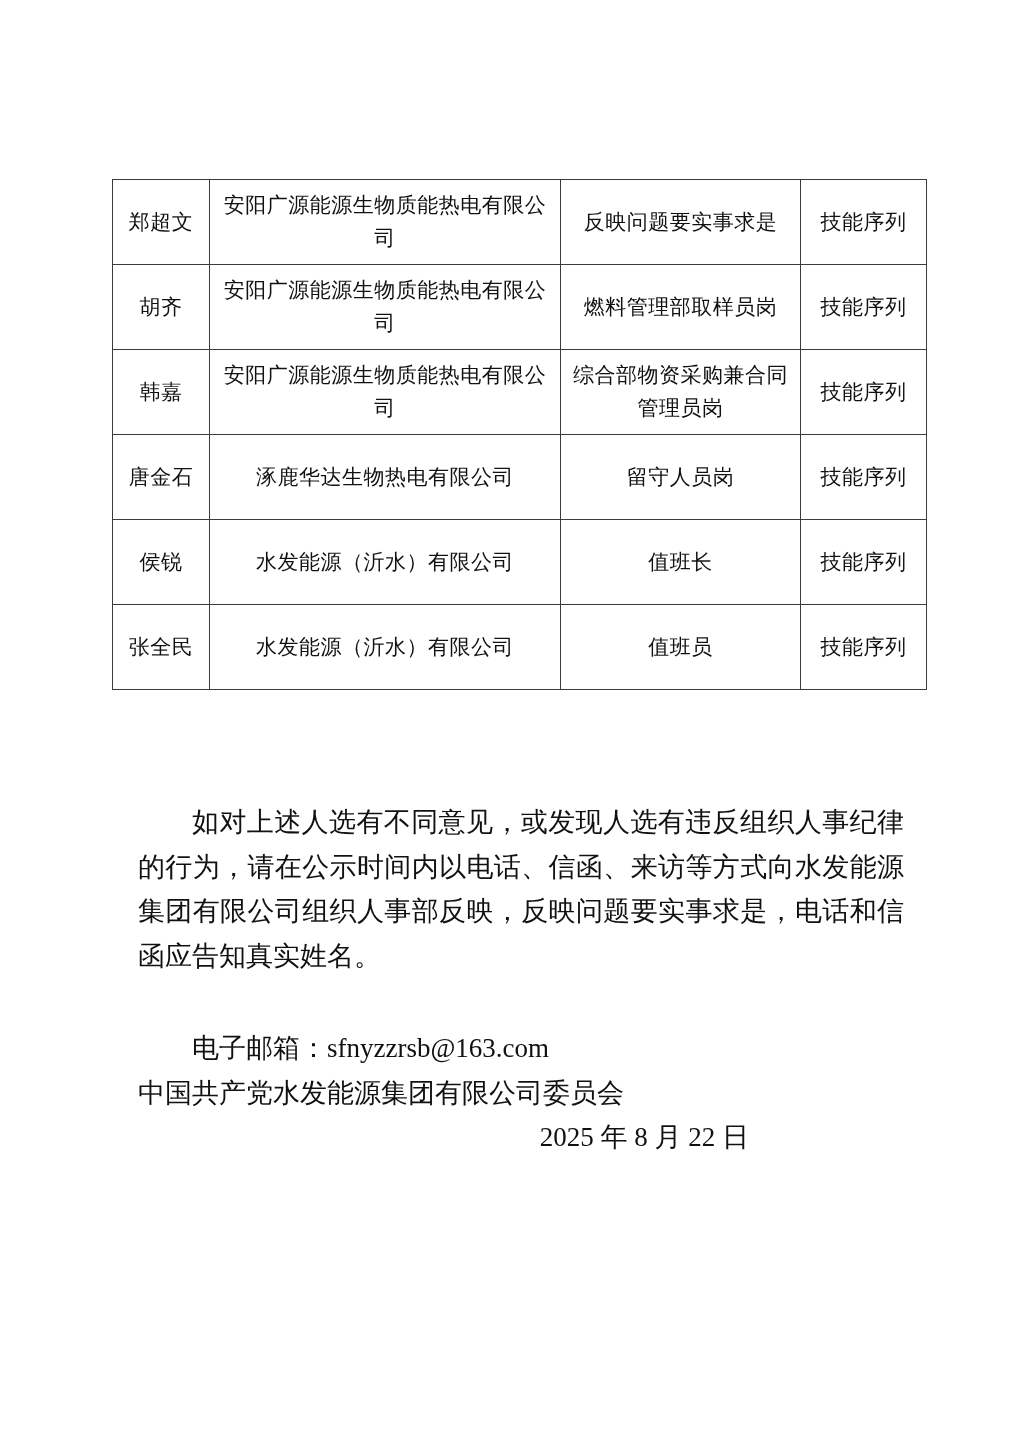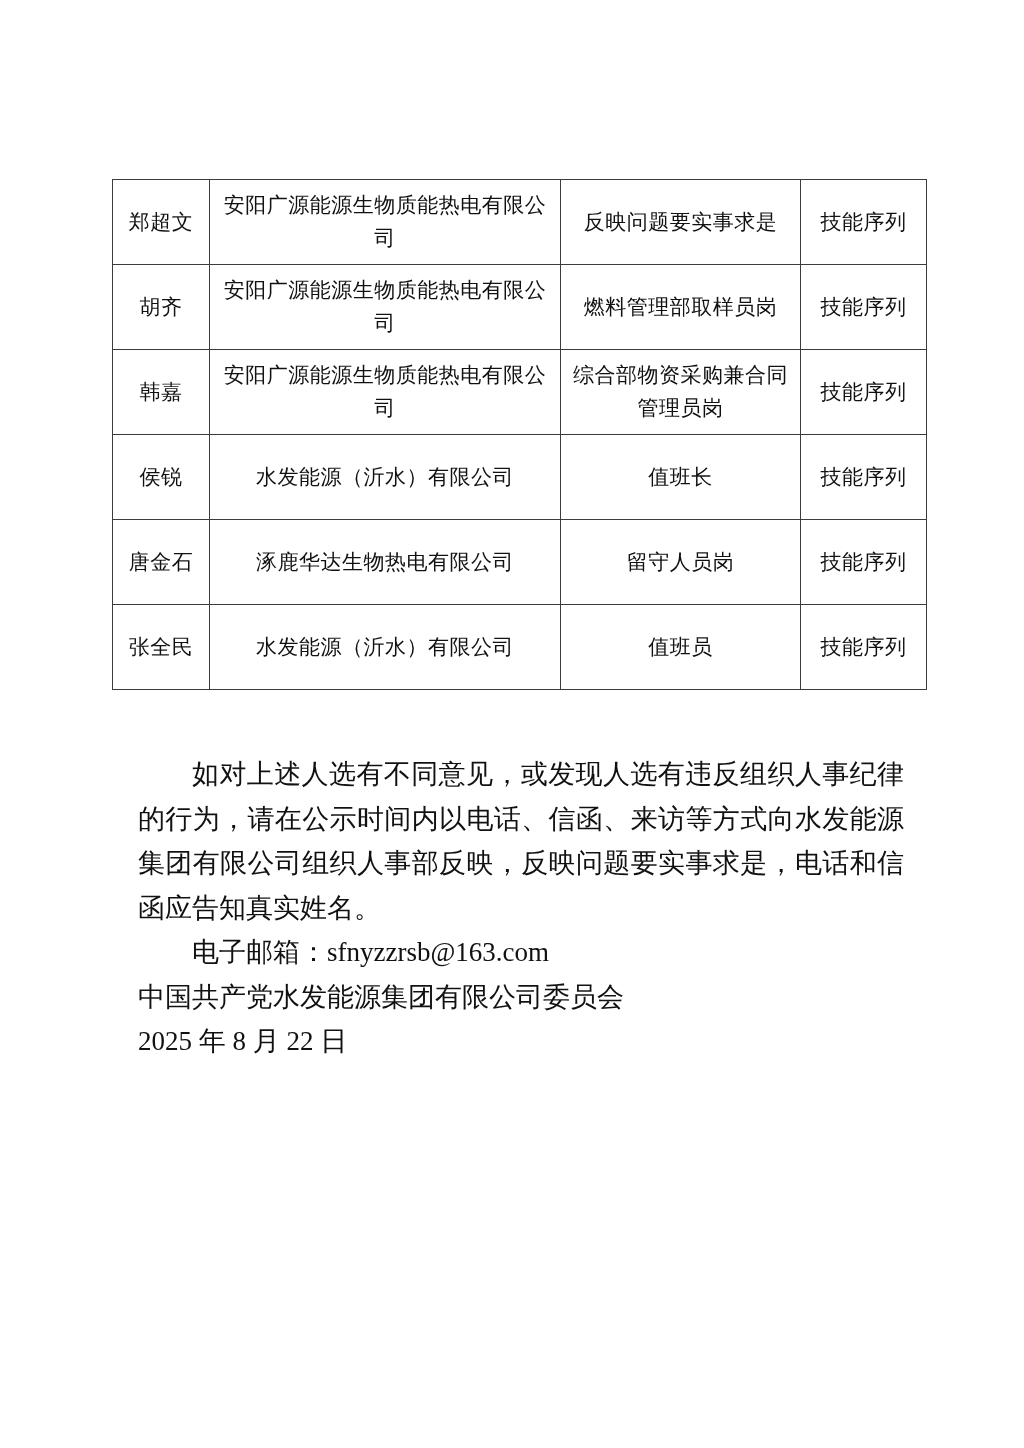--- a/index.html
+++ b/index.html
@@ -49,27 +49,28 @@
     font-size: 27px;
     line-height: 44.5px;
     text-align: justify;
   }
   .body-text p {
     margin: 0;
     padding: 0;
   }
   .body-text p.indent {
     text-indent: 2em;
+    margin-top: 48px;
   }
   .body-text p.signature {
     padding-right: 36px;
     text-indent: 0;
   }
   .body-text p.sign-date {
-    text-align: left;
+    text-align: right;
     padding-right: 155px;
     text-indent: 0;
   }
   
   .page-number {
     position: absolute;
     left: 124px;
     top: 1340px;
     font-size: 21px;
     letter-spacing: 4px;
@@ -101,29 +102,29 @@
         <td>燃料管理部取样员岗</td>
         <td>技能序列</td>
       </tr>
       <tr>
         <td>韩嘉</td>
         <td>安阳广源能源生物质能热电有限公司</td>
         <td>综合部物资采购兼合同管理员岗</td>
         <td>技能序列</td>
       </tr>
       <tr>
+        <td>唐金石</td>
+        <td>涿鹿华达生物热电有限公司</td>
+        <td>留守人员岗</td>
+        <td>技能序列</td>
+      </tr>
+      <tr>
         <td>侯锐</td>
         <td>水发能源（沂水）有限公司</td>
         <td>值班长</td>
-        <td>技能序列</td>
-      </tr>
-      <tr>
-        <td>唐金石</td>
-        <td>涿鹿华达生物热电有限公司</td>
-        <td>留守人员岗</td>
         <td>技能序列</td>
       </tr>
       <tr>
         <td>张全民</td>
         <td>水发能源（沂水）有限公司</td>
         <td>值班员</td>
         <td>技能序列</td>
       </tr>
     </tbody>
   </table>

